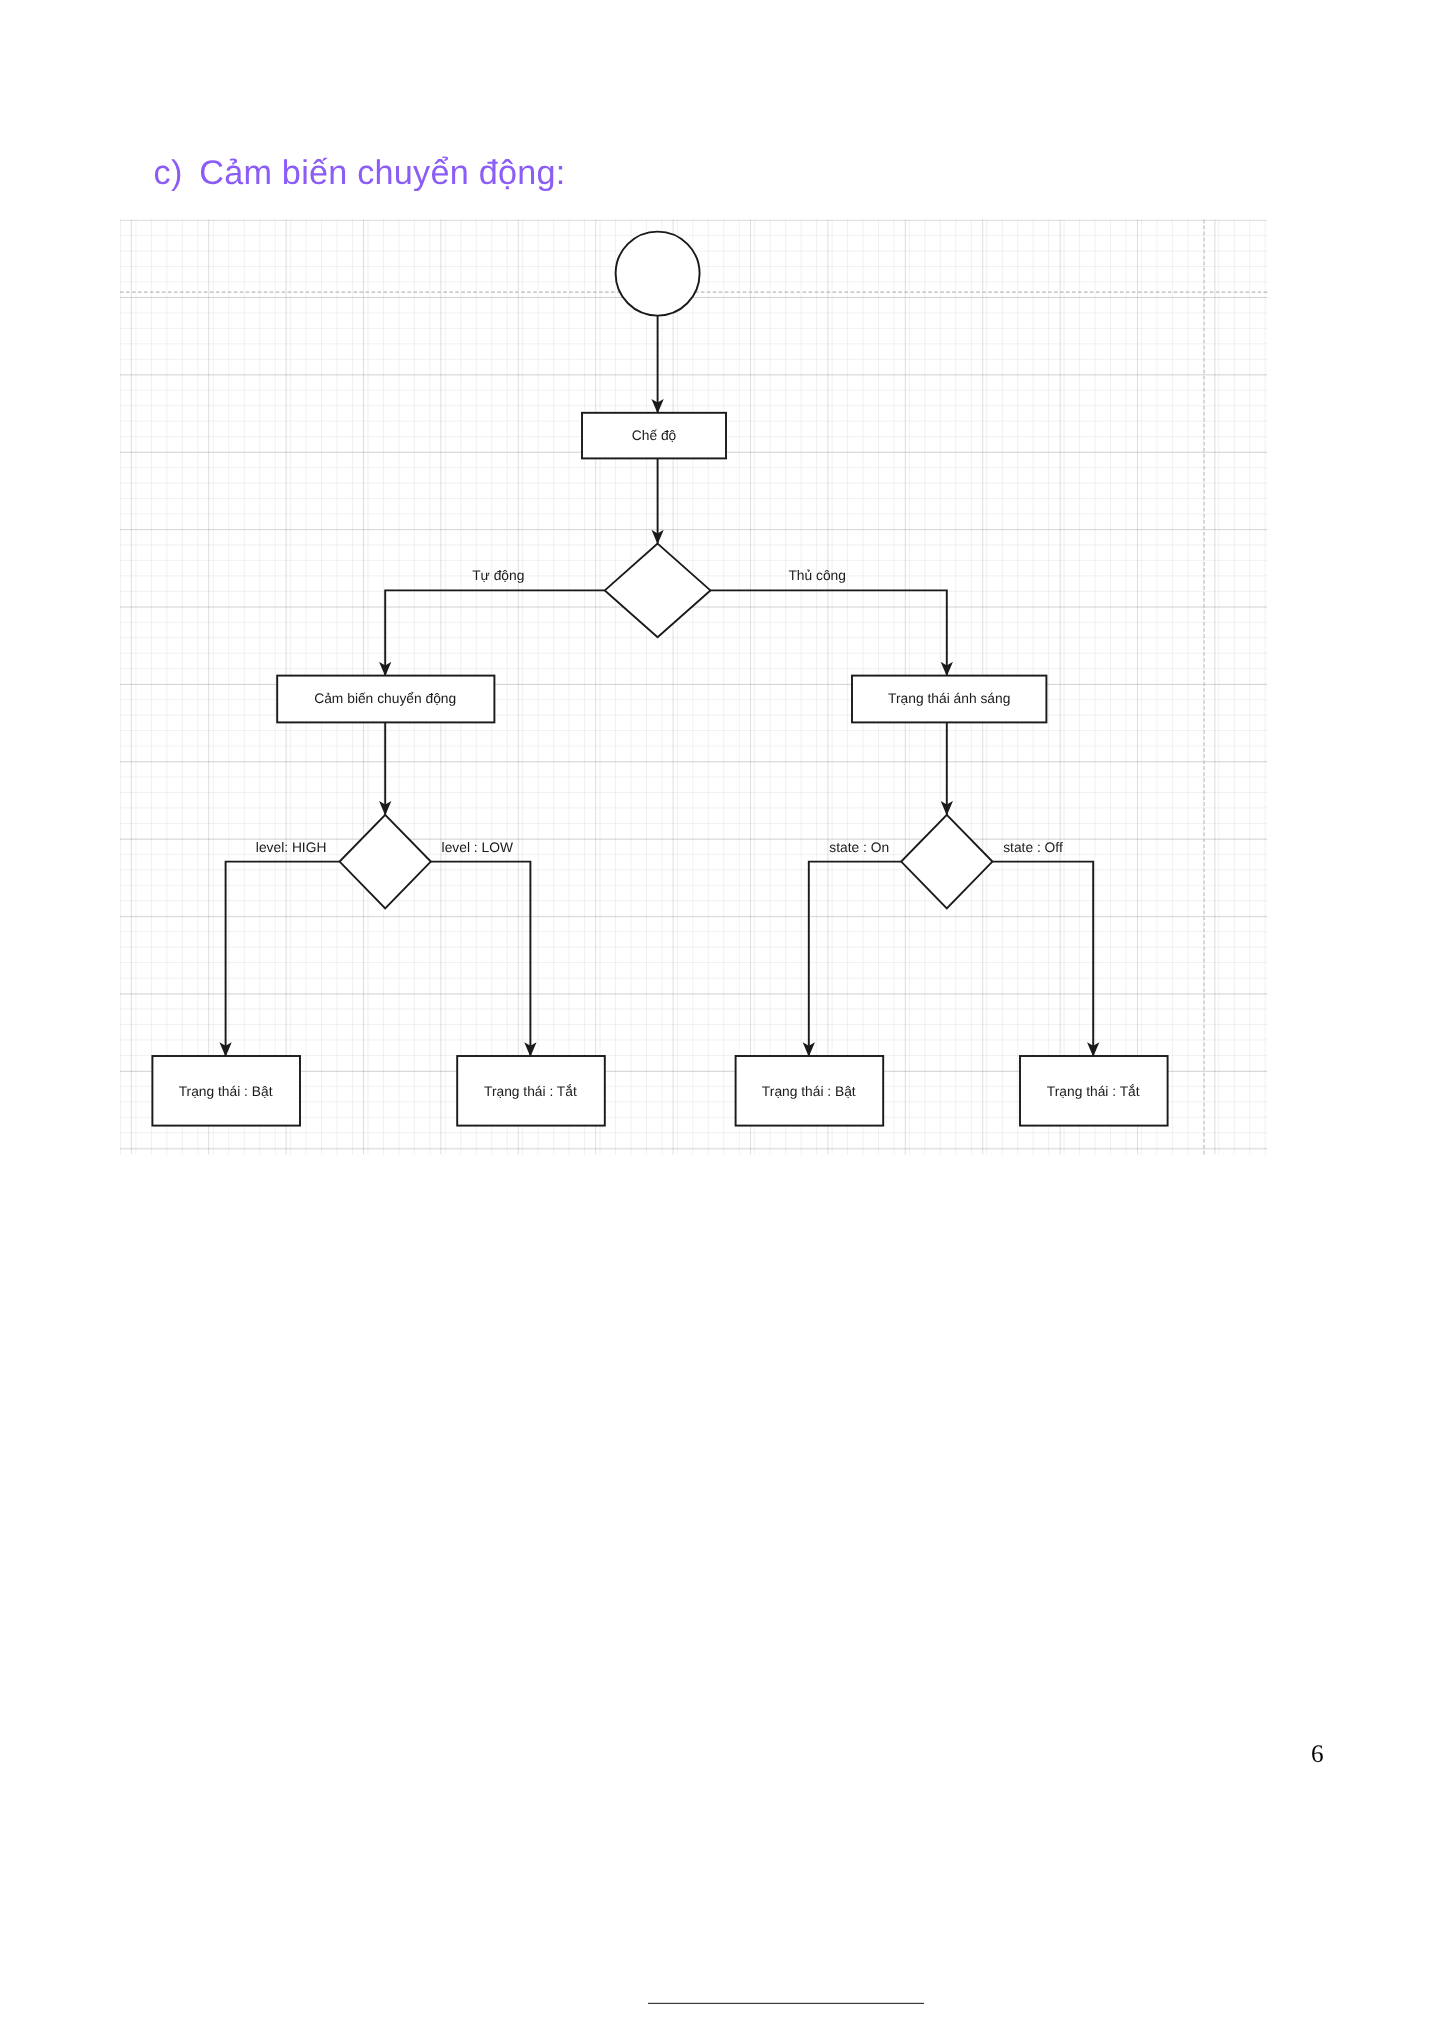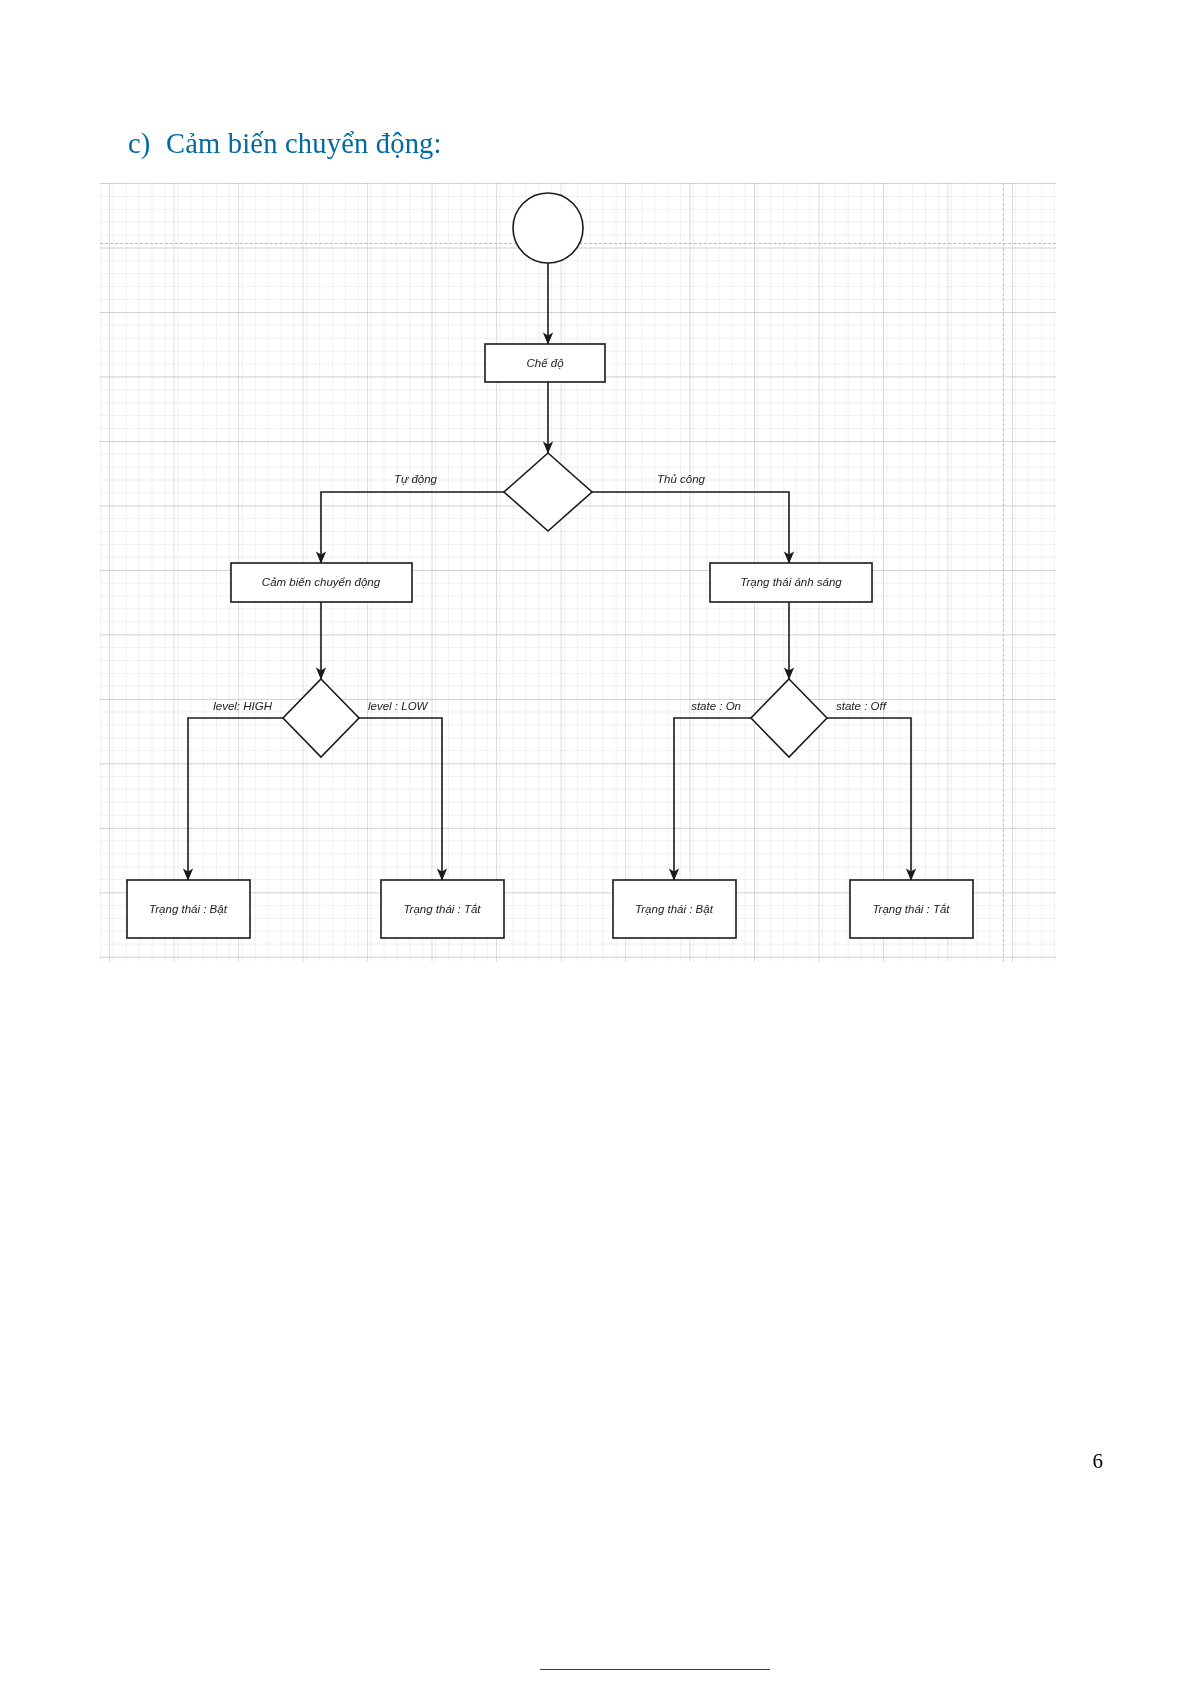--- a/index.html
+++ b/index.html
@@ -13,23 +13,23 @@
     position: relative;
     font-family: "Liberation Serif", "DejaVu Serif", serif;
     overflow: hidden;
   }
 
   
   .heading {
     position: absolute;
     left: 128px;
     top: 128px;
-    font-family: Liberation Serif, serif;
+    font-family: Liberation Sans, sans-serif;
     font-size: 28.5px;
-    color: #0369a1;
+    color: #8b5cf6;
     white-space: nowrap;
     letter-spacing: 0.2px;
   }
   .heading .marker {
     display: inline-block;
     width: 38px;
   }
 
   
   .diagram {
@@ -43,21 +43,20 @@
       linear-gradient(to right, rgba(0,0,0,0.055) 1px, transparent 1px),
       linear-gradient(to bottom, rgba(0,0,0,0.055) 1px, transparent 1px),
       linear-gradient(to right, rgba(0,0,0,0.13) 1px, transparent 1px),
       linear-gradient(to bottom, rgba(0,0,0,0.13) 1px, transparent 1px);
     background-size:
       12.9px 12.9px,
       12.9px 12.9px,
       64.5px 64.5px,
       64.5px 64.5px;
     background-position: 0 0, 0 0, 9px 0, 0 0;
-    font-style: italic;
   }
 
   
   .guide-h {
     position: absolute;
     left: 0;
     top: 60px;
     width: 956px;
     height: 0;
     border-top: 1.4px dashed #b8b8b8;

